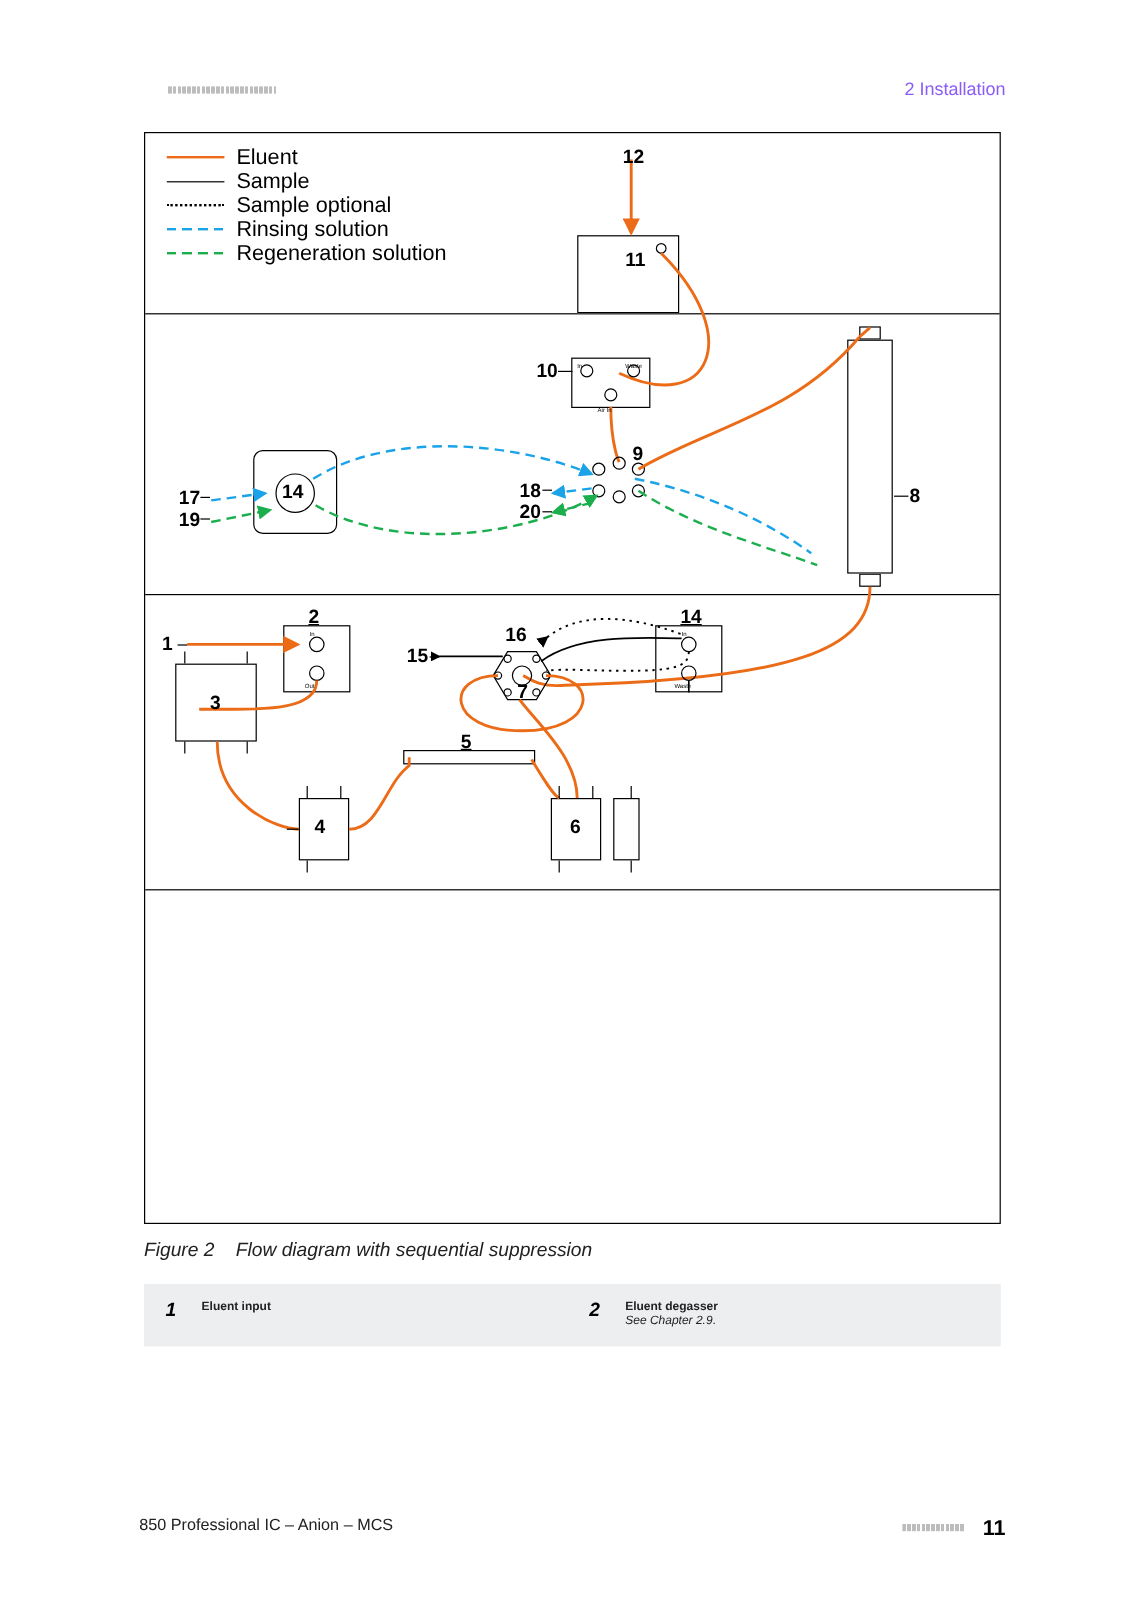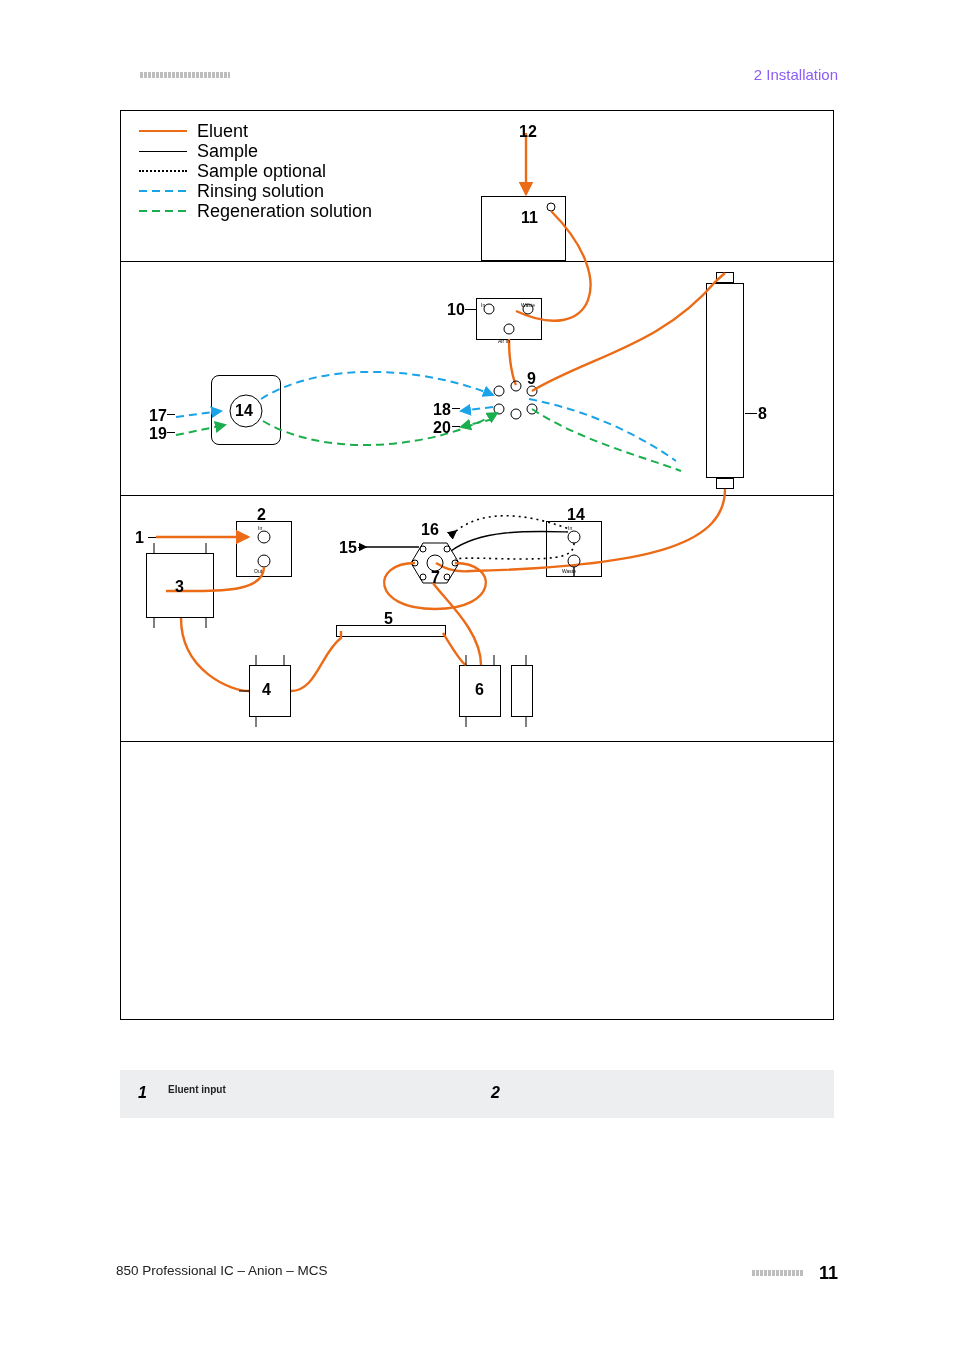--- a/index.html
+++ b/index.html
@@ -340,31 +340,41 @@
     <div style="position:absolute;left:624px;top:302px;width:12px;border-top:1px solid #000"></div>
     <div style="position:absolute;left:46px;top:303px;width:8px;border-top:1px solid #000"></div>
     <div style="position:absolute;left:46px;top:321px;width:8px;border-top:1px solid #000"></div>
     <div style="position:absolute;left:331px;top:297px;width:8px;border-top:1px solid #000"></div>
     <div style="position:absolute;left:331px;top:315px;width:8px;border-top:1px solid #000"></div>
     <div style="position:absolute;left:27px;top:426px;width:8px;border-top:1px solid #000"></div>
     <div style="position:absolute;left:237px;top:436px;width:8px;border-top:1px solid #000"></div>
 
   </div>
 
+  <div class="caption">
+    <span class="fig-label">Figure 2</span>&nbsp;&nbsp;&nbsp;
+    <span>Flow diagram with sequential suppression</span>
+  </div>
 
   <div class="legend-block">
     <div class="legend-cols">
       <div class="legend-col">
         <div class="legend-num">1</div>
         <div class="legend-text">
           <div class="legend-title">Eluent input</div>
         </div>
       </div>
       <div class="legend-col">
         <div class="legend-num">2</div>
+        <div class="legend-text">
+          <div class="legend-title">Eluent degasser</div>
+          <div>
+            <span class="legend-sub">See Chapter 2.9</span><span>.</span>
+          </div>
+        </div>
       </div>
     </div>
   </div>
 
   <div class="footer-left">850 Professional IC – Anion – MCS</div>
   <div class="footer-bar"></div>
   <div class="footer-pagenum">11</div>
 
 </div>
 

